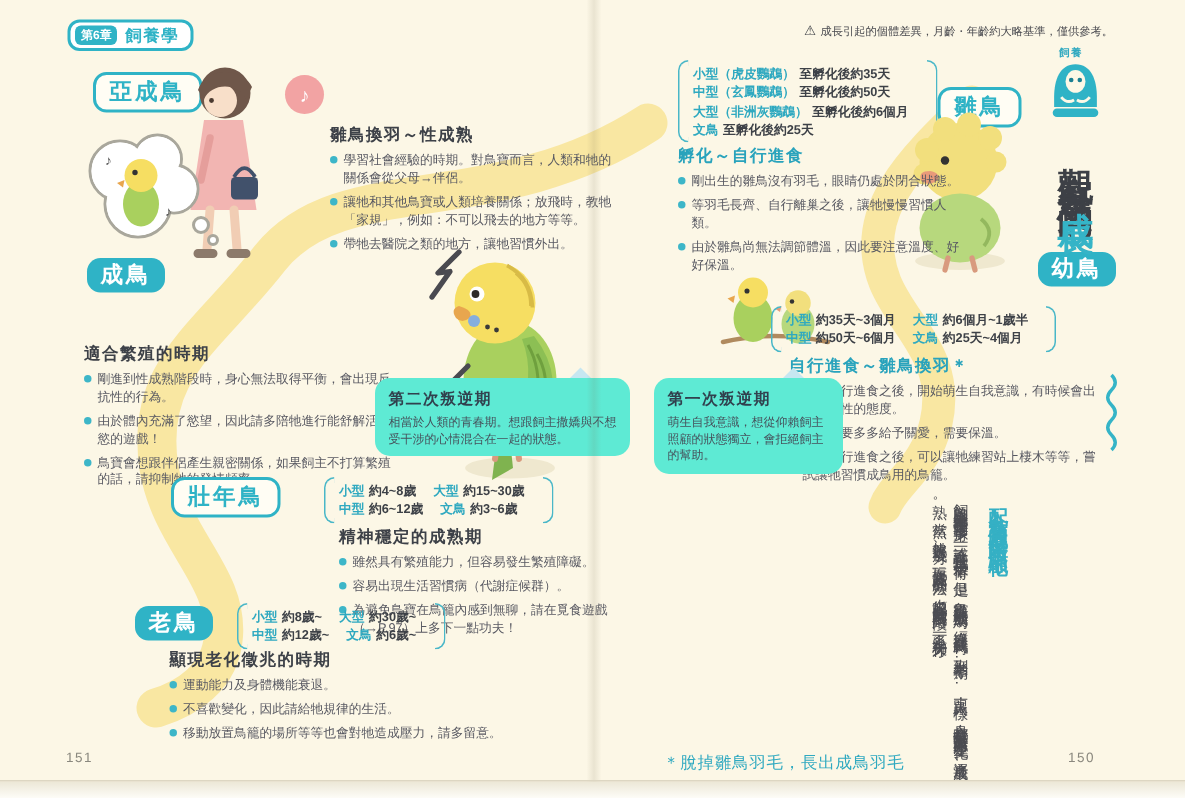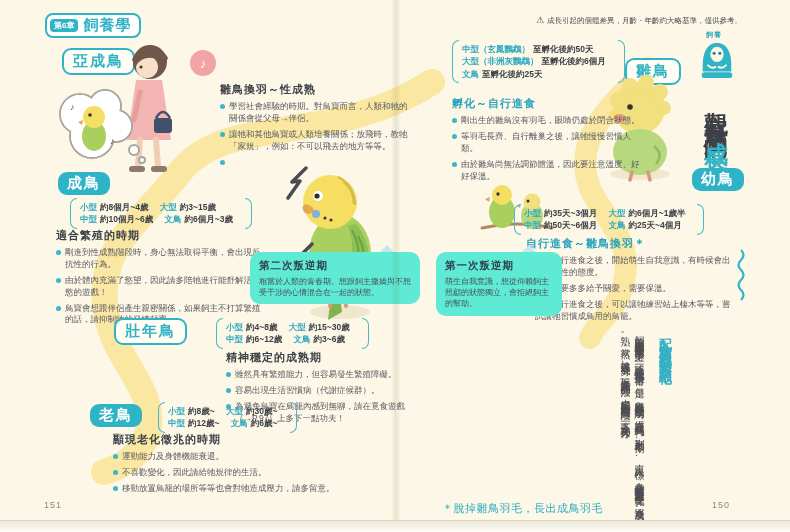--- a/index.html
+++ b/index.html
@@ -9,21 +9,21 @@
   
   .band-layer{position:absolute;left:0;top:0;z-index:0;}
   .gutter{position:absolute;left:391px;top:0;width:10px;height:532px;z-index:3;
           background:linear-gradient(90deg,rgba(0,0,0,0) 0%,rgba(120,110,80,.14) 50%,rgba(0,0,0,0) 100%);}
   .bottom-edge{position:absolute;left:0;right:0;bottom:0;height:11px;z-index:4;
           background:linear-gradient(#ece7d6,#fdfcf7);border-top:1px solid #ddd6c2;}
   
   .chapter-tab{display:flex;align-items:center;gap:5px;border:2px solid #2fb3c6;background:#fff;
           border-radius:8px;padding:1px 8px 1px 3px;z-index:2;}
   .chapter-chip{background:#2fb3c6;color:#fff;font-size:8px;font-weight:bold;border-radius:4px;padding:1px 4px;}
-  .chapter-name{color:#2fb3c6;font-size:15px;font-weight:bold;letter-spacing:1px;}
+  .chapter-name{color:#2fb3c6;font-size:11px;font-weight:bold;letter-spacing:1px;}
   
   .stage-label{display:inline-block;border-radius:9px;padding:2px 9px;font-weight:bold;font-size:15px;
           letter-spacing:2px;z-index:2;white-space:nowrap;}
   .stage-label.solid{background:#2fb3c6;color:#fff;}
   .stage-label.outline{background:#fffdf4;color:#2fb3c6;border:2.5px solid #2fb3c6;}
   
   .ages{z-index:2;padding:3px 10px;line-height:1.45;white-space:nowrap;}
   .ages::before,.ages::after{content:'';position:absolute;top:0;bottom:0;width:6px;
           border:1.5px solid #49b7c8;}
   .ages::before{left:0;border-right:none;border-radius:7px 0 0 7px;}
@@ -123,36 +123,27 @@
       <li>
           <span class="dot"></span>
           <span>學習社會經驗的時期。對鳥寶而言，人類和牠的關係會從父母→伴侶。</span>
         </li>
       <li>
           <span class="dot"></span>
           <span>讓牠和其他鳥寶或人類培養關係；放飛時，教牠「家規」，例如：不可以飛去的地方等等。</span>
         </li>
       <li>
           <span class="dot"></span>
+          <span>帶牠去醫院之類的地方，讓牠習慣外出。</span>
         </li>
     </ul>
   </div>
 
   <span class="abs stage-label solid" style="left:58px;top:172px;">成鳥</span>
 
-  <div class="abs ages" style="left:70px;top:198px;">
-    <div class="age-row">
-      <span class="age-k">小型</span><span class="age-v">約8個月~4歲</span>
-      <span class="age-k">大型</span><span class="age-v">約3~15歲</span>
-    </div>
-    <div class="age-row">
-      <span class="age-k">中型</span><span class="age-v">約10個月~6歲</span>
-      <span class="age-k">文鳥</span><span class="age-v">約6個月~3歲</span>
-    </div>
-  </div>
 
   <div class="abs section" style="left:56px;top:228px;width:206px;">
     <h3>適合繁殖的時期</h3>
     <ul>
       <li>
           <span class="dot"></span>
           <span>剛進到性成熟階段時，身心無法取得平衡，會出現反抗性的行為。</span>
         </li>
       <li>
           <span class="dot"></span>
@@ -257,20 +248,21 @@
   </div>
 
   <span class="abs pagenum" style="left:44px;top:500px;">151</span>
 
   <div class="abs warning" style="left:536px;top:16px;width:246px;">
     <span class="tri">⚠</span>
     <span>成長引起的個體差異，月齡・年齡約大略基準，僅供參考。</span>
   </div>
 
   <div class="abs ages" style="left:452px;top:40px;">
+    <div class="age-row"><span class="age-k">小型（虎皮鸚鵡）</span><span class="age-v">至孵化後約35天</span></div>
     <div class="age-row"><span class="age-k">中型（玄鳳鸚鵡）</span><span class="age-v">至孵化後約50天</span></div>
     <div class="age-row"><span class="age-k">大型（非洲灰鸚鵡）</span><span class="age-v">至孵化後約6個月</span></div>
     <div class="age-row"><span class="age-k">文鳥</span><span class="age-v">至孵化後約25天</span></div>
   </div>
 
   <span class="abs stage-label outline" style="left:625px;top:58px;">雛鳥</span>
 
   <svg class="abs" style="left:594px;top:74px;z-index:2;" width="92" height="108" viewBox="0 0 92 108">
     <ellipse cx="46" cy="100" rx="30" ry="6" fill="#efe8cf"></ellipse>
     <g fill="#f2df7d">

